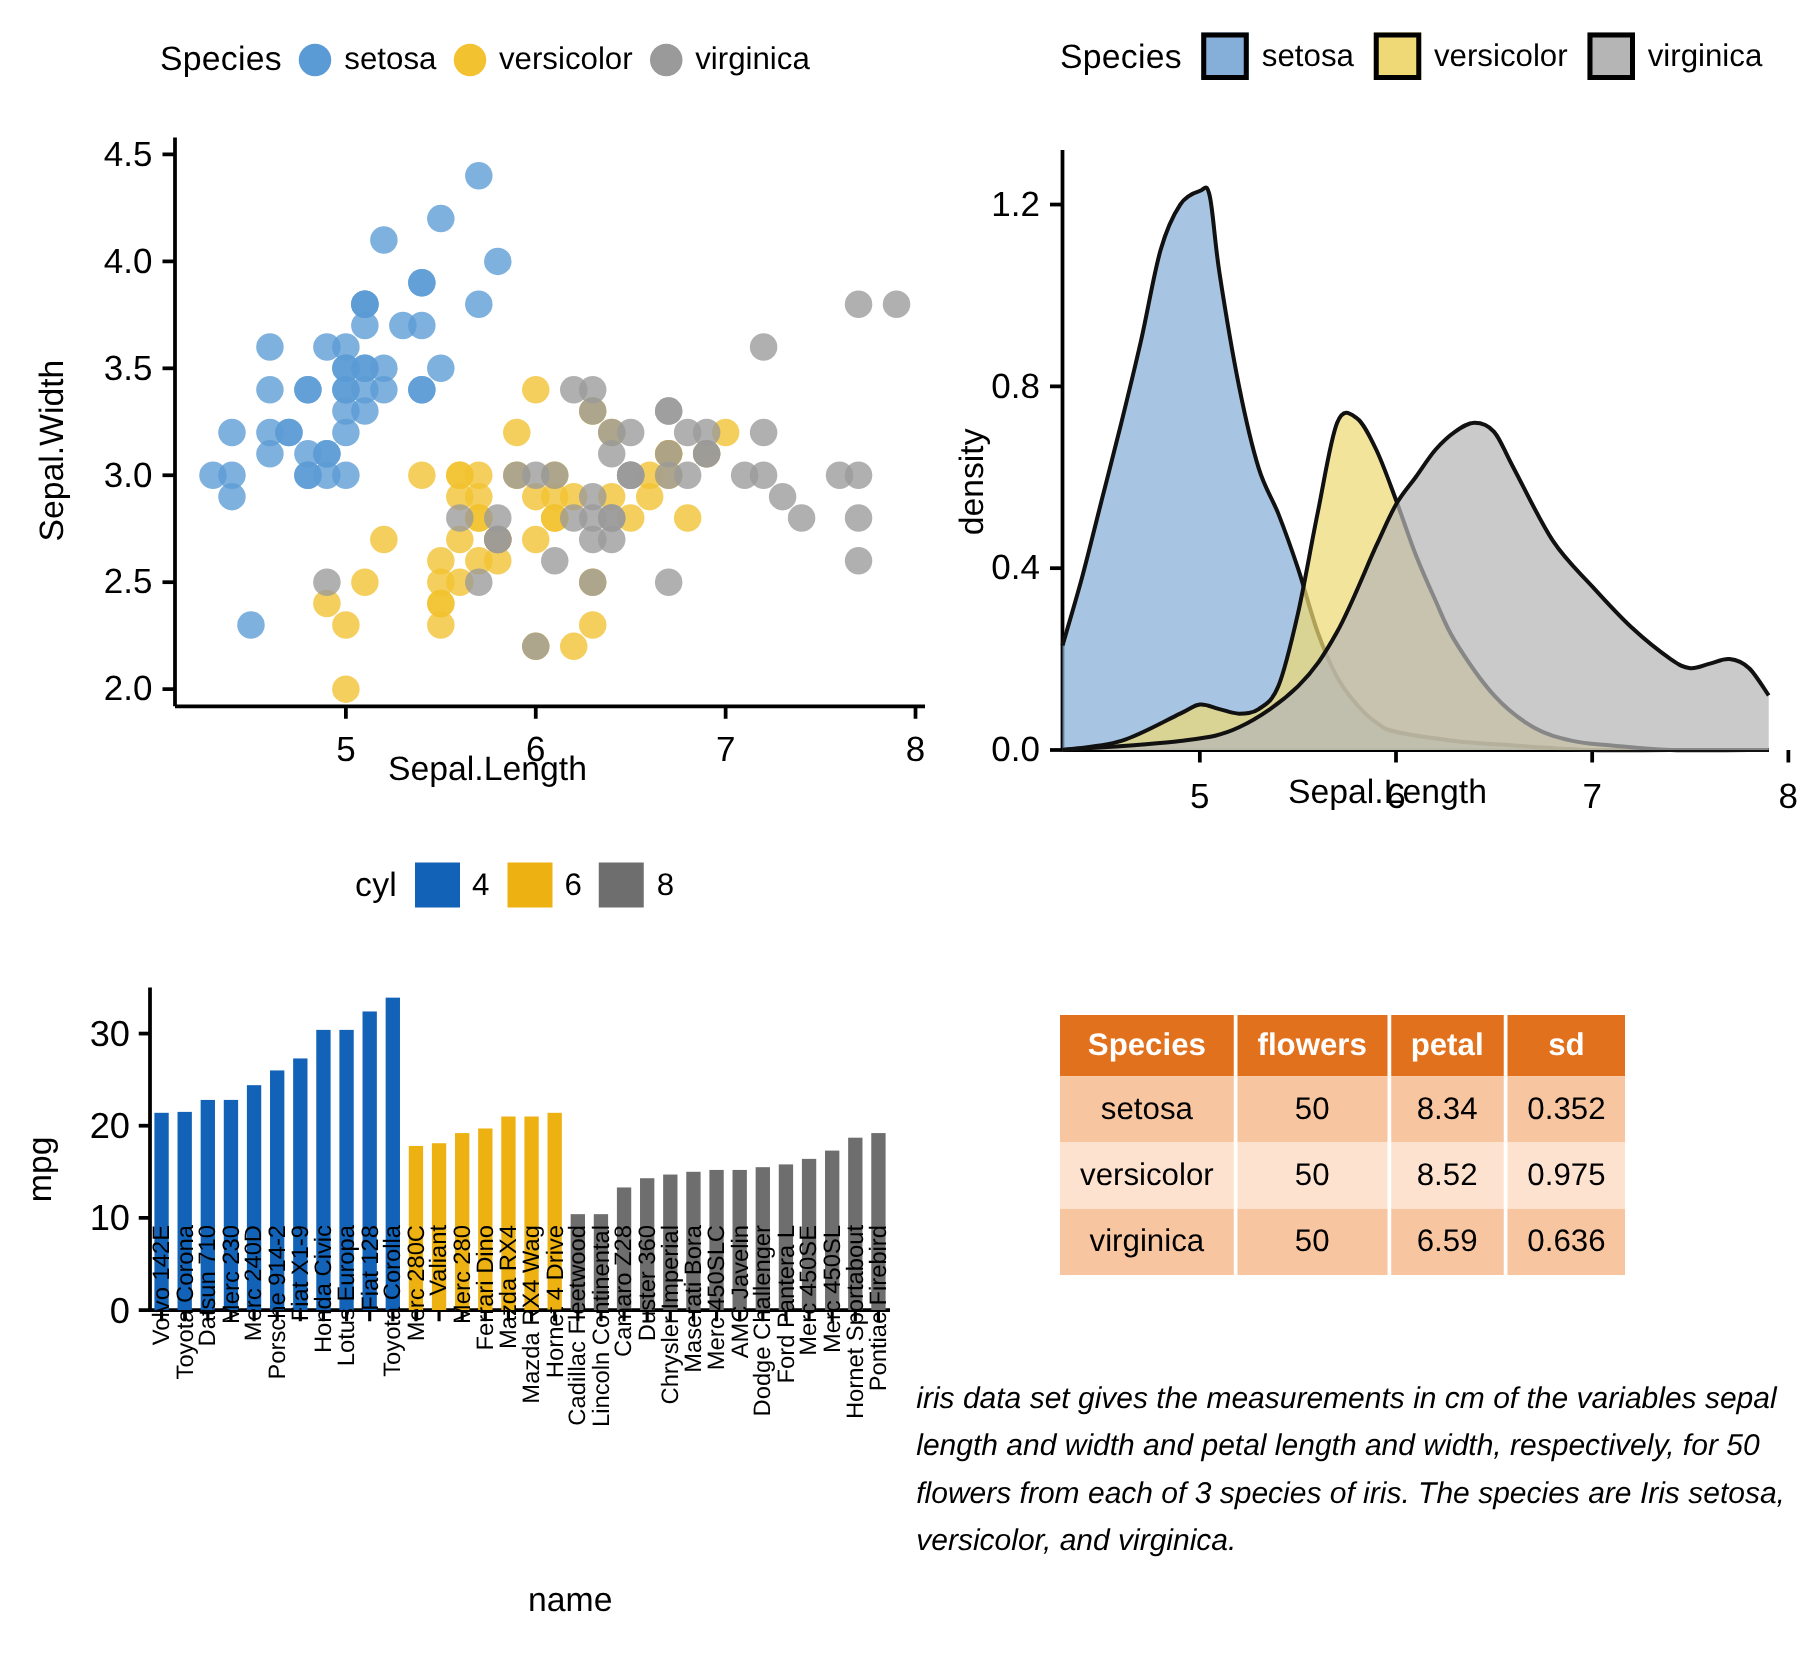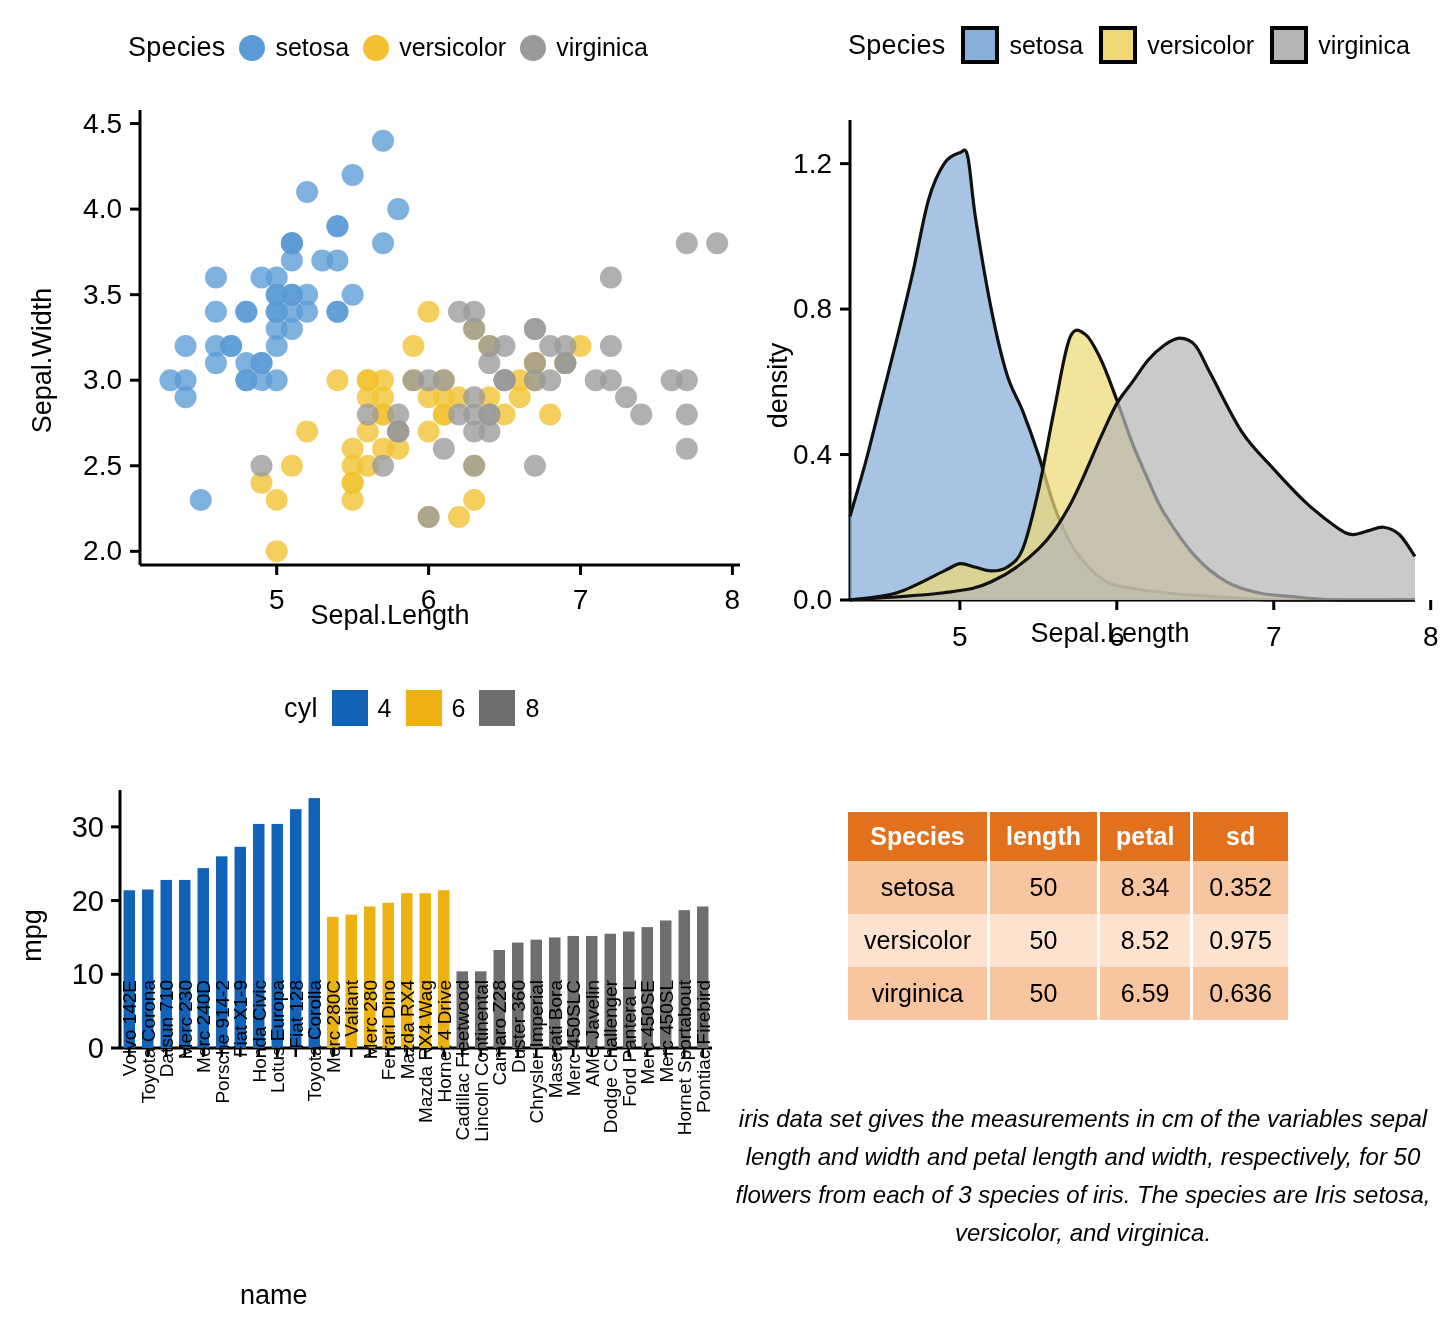--- a/index.html
+++ b/index.html
@@ -387,29 +387,29 @@
       <div class="xlab-rot" style="left: 454.75px; top: 14px; width: 200px; transform: rotate(-90deg); transform-origin: 100px 10px; text-align: right;">Maserati Bora</div>
       <div class="xlab-rot" style="left: 473.25px; top: 14px; width: 200px; transform: rotate(-90deg); transform-origin: 100px 10px; text-align: right;">Merc 450SLC</div>
       <div class="xlab-rot" style="left: 491.75px; top: 14px; width: 200px; transform: rotate(-90deg); transform-origin: 100px 10px; text-align: right;">AMC Javelin</div>
       <div class="xlab-rot" style="left: 510.25px; top: 14px; width: 200px; transform: rotate(-90deg); transform-origin: 100px 10px; text-align: right;">Dodge Challenger</div>
       <div class="xlab-rot" style="left: 528.75px; top: 14px; width: 200px; transform: rotate(-90deg); transform-origin: 100px 10px; text-align: right;">Ford Pantera L</div>
       <div class="xlab-rot" style="left: 547.25px; top: 14px; width: 200px; transform: rotate(-90deg); transform-origin: 100px 10px; text-align: right;">Merc 450SE</div>
       <div class="xlab-rot" style="left: 565.75px; top: 14px; width: 200px; transform: rotate(-90deg); transform-origin: 100px 10px; text-align: right;">Merc 450SL</div>
       <div class="xlab-rot" style="left: 584.25px; top: 14px; width: 200px; transform: rotate(-90deg); transform-origin: 100px 10px; text-align: right;">Hornet Sportabout</div>
       <div class="xlab-rot" style="left: 602.75px; top: 14px; width: 200px; transform: rotate(-90deg); transform-origin: 100px 10px; text-align: right;">Pontiac Firebird</div>
     </div>
-  <div class="axis-title" style="position:absolute; left:240px; top:500px; width:250px; text-align:left;">name</div>
+  <div class="axis-title" style="position:absolute; left:240px; top:485px; width:250px; text-align:right;">name</div>
 </div>
 
 <div class="panel" style="left:848px; top:812px;">
   <table class="summary">
     <thead>
         <tr id="summary-head">
           <th>Species</th>
-          <th>length</th>
+          <th>flowers</th>
           <th>petal</th>
           <th>sd</th>
         </tr>
       </thead>
     <tbody id="summary-body">
         <tr class="odd">
           <td>setosa</td>
           <td>50</td>
           <td>8.34</td>
           <td>0.352</td>
@@ -423,13 +423,13 @@
         <tr class="odd">
           <td>virginica</td>
           <td>50</td>
           <td>6.59</td>
           <td>0.636</td>
         </tr>
       </tbody>
   </table>
 </div>
 
-<div class="panel caption" style="left:733px; top:1100px;text-align:center;">iris data set gives the measurements in cm of the variables sepal length and width and petal length and width, respectively, for 50 flowers from each of 3 species of iris. The species are Iris setosa, versicolor, and virginica.</div>
+<div class="panel caption" style="left:733px; top:1100px;">iris data set gives the measurements in cm of the variables sepal length and width and petal length and width, respectively, for 50 flowers from each of 3 species of iris. The species are Iris setosa, versicolor, and virginica.</div>
 
 </body></html>

